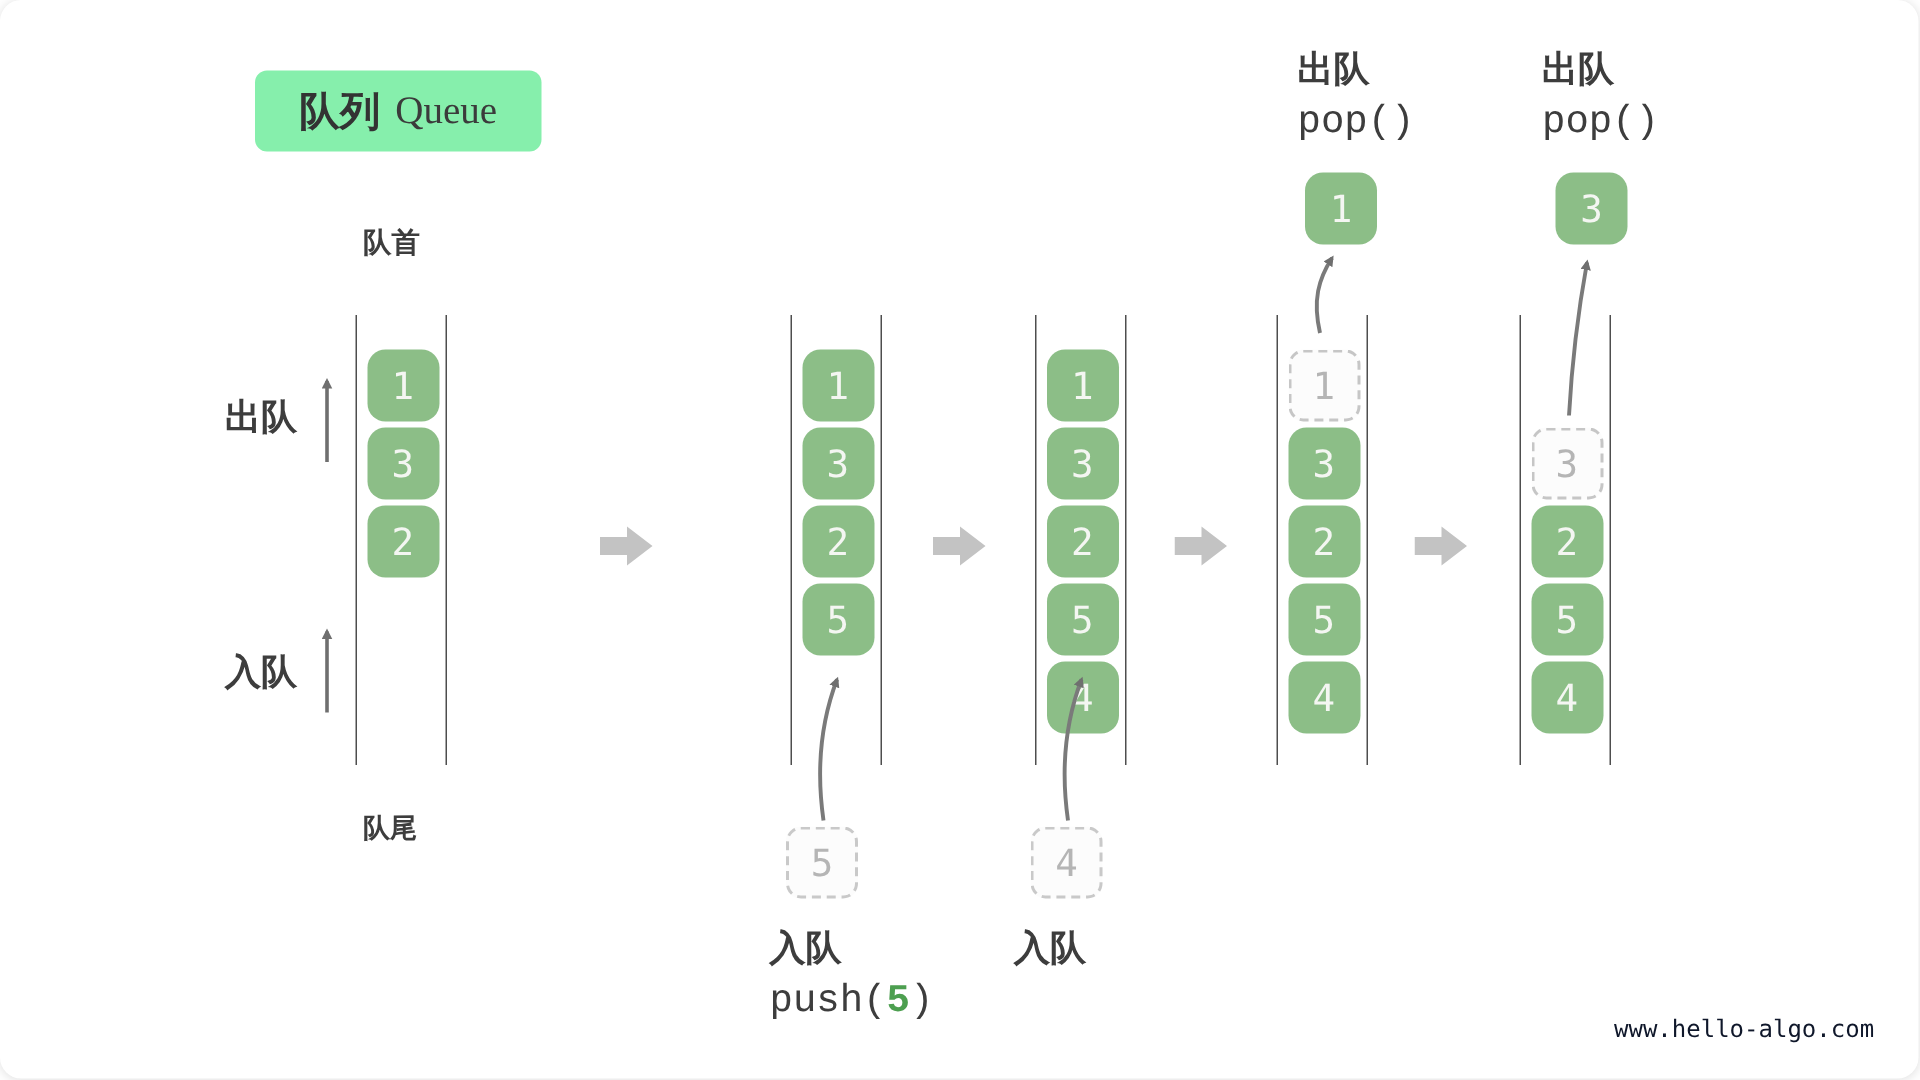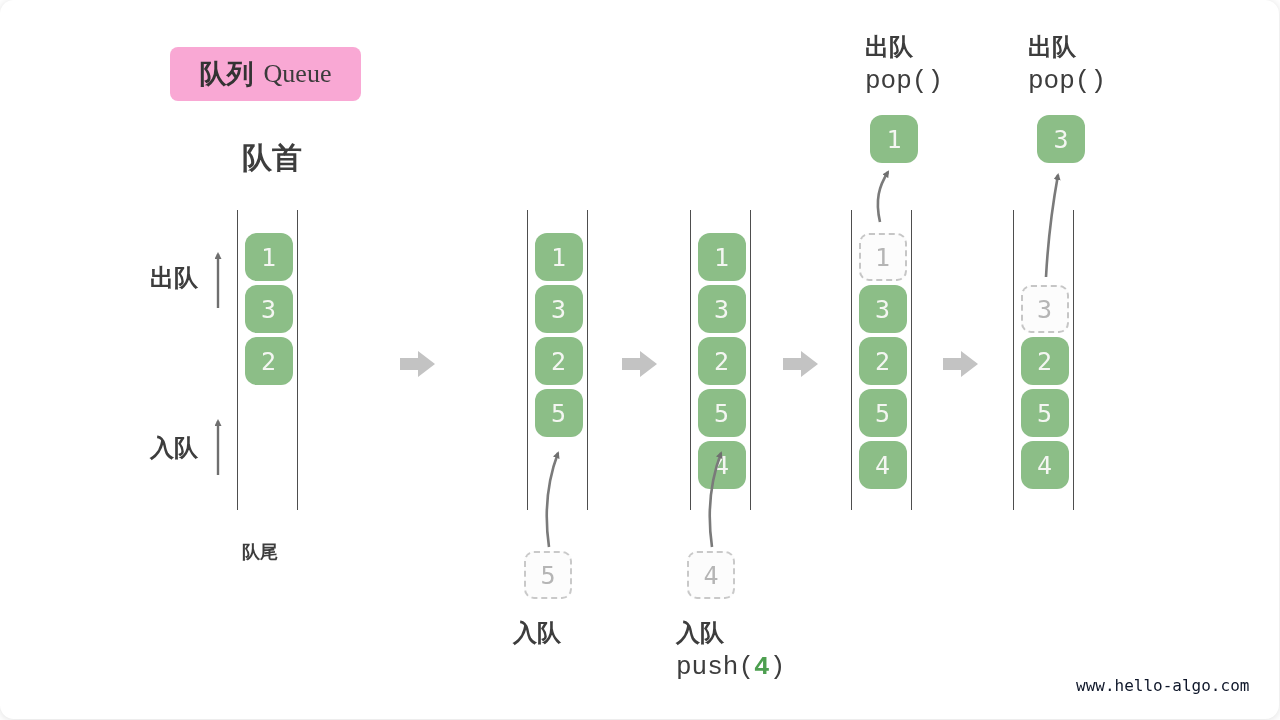--- a/index.html
+++ b/index.html
@@ -8,21 +8,21 @@
 
   #canvas {
     position:absolute; left:0; top:0; width:1279px; height:719px;
     background:#ffffff; border-radius:14px;
     box-shadow:0 1px 8px rgba(0,0,0,.13);
   }
 
   
   .title-box {
     position:absolute; left:170px; top:47px; width:191px; height:54px;
-    background:#f9a8d4; border-radius:8px;
+    background:#86efac; border-radius:8px;
     display:flex; align-items:center; justify-content:center; gap:10px;
   }
   .title-box .zh { font-size:27px; font-weight:bold; color:#333; }
   .title-box .en { font-size:26px; color:#3b3b3b;
     font-family:Liberation Serif, serif; }
 
   .lbl { position:absolute; font-size:24px; font-weight:bold; color:#3d3d3d; white-space:nowrap; }
 
   
   .qcol {
@@ -70,21 +70,21 @@
 </head>
 <body>
 
 <div id="canvas">
 
   <div class="title-box">
     <span class="zh">队列</span>
     <span class="en">Queue</span>
   </div>
 
-  <div class="lbl" style="left:242px; top:138px; font-size:30px;">队首</div>
+  <div class="lbl" style="left:242px; top:149px; font-size:19px;">队首</div>
   <div class="lbl" style="left:242px; top:540px; font-size:18px;">队尾</div>
 
   <div class="lbl" style="left:150px; top:262px;">出队</div>
   <div class="lbl" style="left:150px; top:432px;">入队</div>
 
   <div class="qcol" style="left:237px;">
     <div class="cell slot-0">1</div>
     <div class="cell slot-1">3</div>
     <div class="cell slot-2">2</div>
   </div>
@@ -120,24 +120,24 @@
   </div>
 
   <div class="free-box ghost" style="left:524px; top:551px;">5</div>
   <div class="free-box ghost" style="left:687px; top:551px;">4</div>
 
   <div class="free-box solid" style="left:870px; top:115px;">1</div>
   <div class="free-box solid" style="left:1037px; top:115px;">3</div>
 
   <div class="op-label" style="left:513px; top:616px;">
     <div class="zh">入队</div>
+    <div class="code"><span>push(</span><span class="accent">5</span><span>)</span></div>
   </div>
   <div class="op-label" style="left:676px; top:616px;">
     <div class="zh">入队</div>
-    <div class="code"><span>push(</span><span class="accent">4</span><span>)</span></div>
   </div>
   <div class="op-label" style="left:865px; top:30px;">
     <div class="zh">出队</div>
     <div class="code">pop()</div>
   </div>
   <div class="op-label" style="left:1028px; top:30px;">
     <div class="zh">出队</div>
     <div class="code">pop()</div>
   </div>
 

